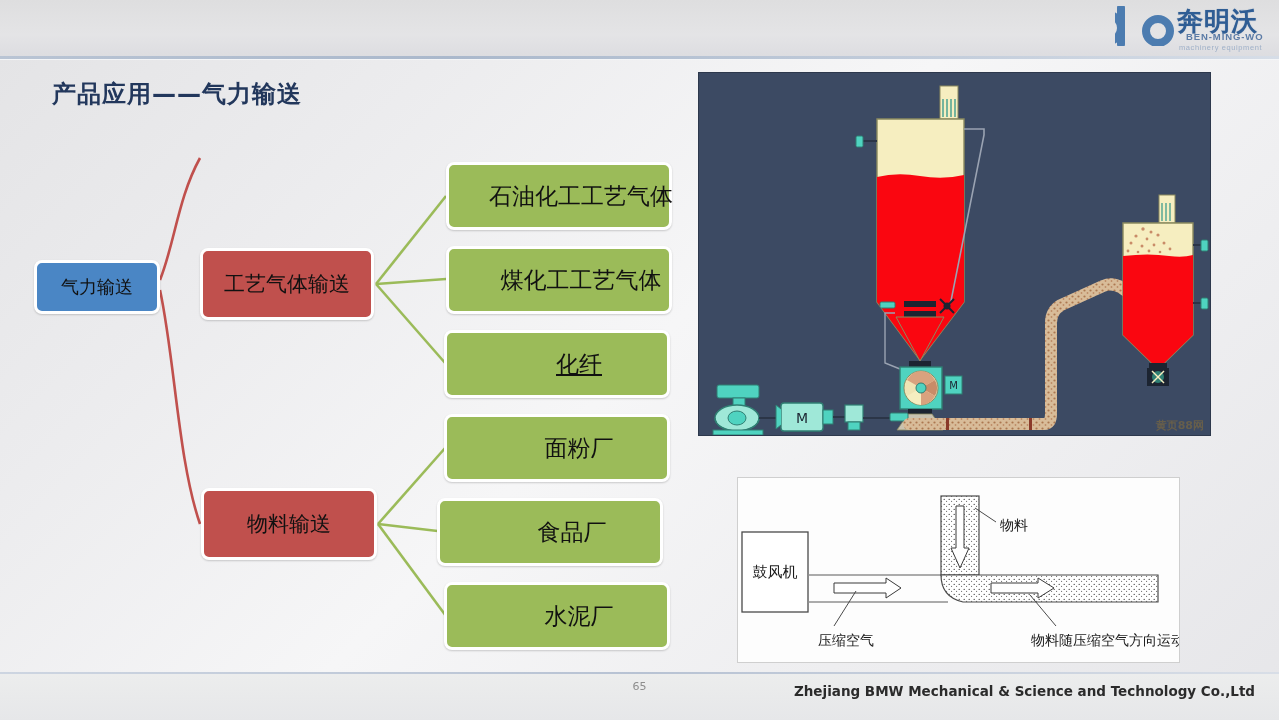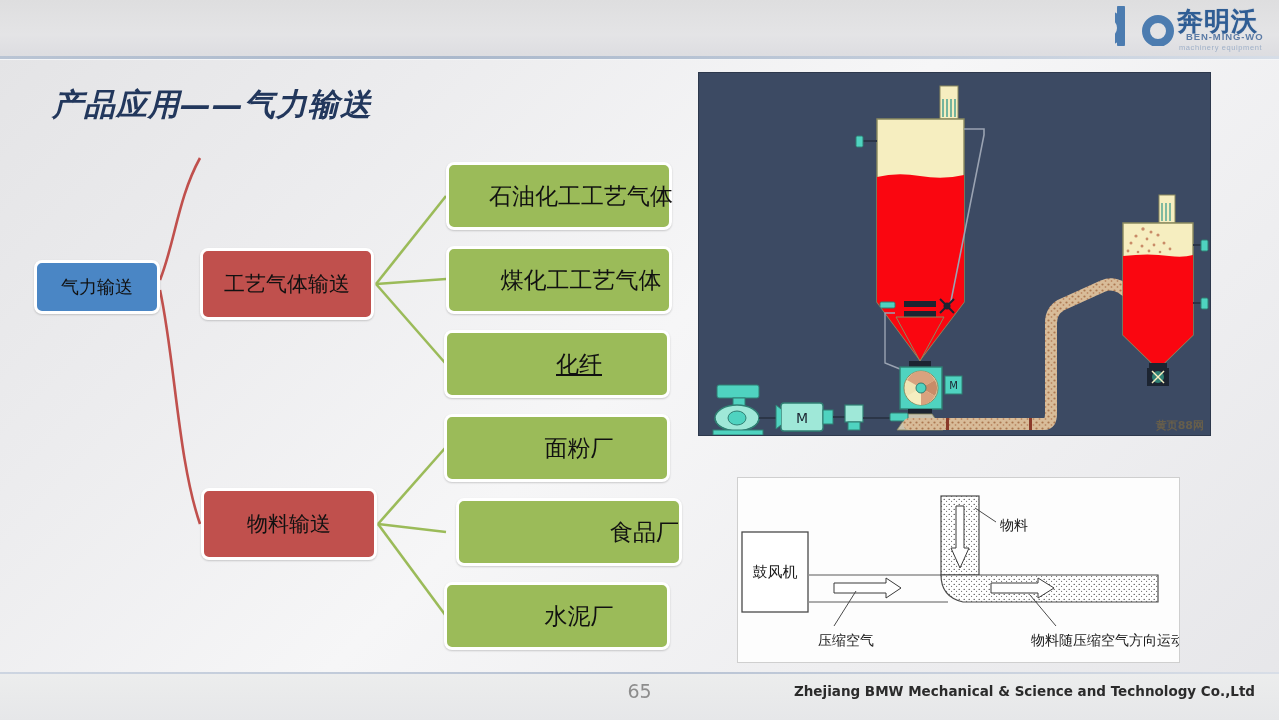--- a/index.html
+++ b/index.html
@@ -45,26 +45,25 @@
     margin-left: 8px;
   }
   #logo-tag {
     position: absolute; left: 64px; top: 41px;
     font-size: 7.5px; letter-spacing: .6px;
     color: #9fb0c8;
   }
 
   
   #page-title {
-    position: absolute; left: 52px; top: 84px;
-    font-family: "DejaVu Sans", sans-serif;
-    font-size: 31px; font-weight: 700; letter-spacing: 1px;
+    position: absolute; left: 52px; top: 78px;
+    font-family: "DejaVu Sans", sans-serif;
+    font-size: 24px; font-weight: 700; letter-spacing: 1px;
     color: #22375c;
     white-space: nowrap;
-    font-style: italic;
   }
 
   
   #mindmap { position: absolute; left: 0; top: 130px; width: 700px; height: 540px; }
   #mm-svg { position: absolute; left: 0; top: 0; }
 
   .node {
     position: absolute;
     border-radius: 8px;
     border: 3px solid #ffffff;
@@ -101,21 +100,21 @@
   #footer-rule {
     position: absolute; left: 0; top: 672px; width: 1279px; height: 2px;
     background: linear-gradient(90deg,#cdd5e1 0%,#b7c2d3 50%,#d8dee7 100%);
   }
   #footer-band {
     position: absolute; left: 0; top: 674px; width: 1279px; height: 46px;
     background: linear-gradient(180deg,#eceded 0%,#e6e7e9 100%);
   }
   #page-number {
     position: absolute; left: 0; top: 680px; width: 1279px;
-    text-align: center; font-size: 19px; color: #8d8d8d;
+    text-align: center; font-size: 11px; color: #8d8d8d;
     font-family: "DejaVu Sans", sans-serif;
   }
   #company-name {
     position: absolute; right: 24px; top: 683px;
     font-size: 13.5px; font-weight: 700; color: #2b2b2b;
     font-family: "DejaVu Sans", sans-serif;
   }
 </style>
 </head>
 <body>
@@ -171,21 +170,21 @@
     </div>
     <div class="node leaf" style="left:446px; top:116px; width:226px; height:68px;">
       <span>煤化工工艺气体</span>
     </div>
     <div class="node leaf" style="left:444px; top:200px; width:226px; height:68px;text-decoration:underline;">
       <span>化纤</span>
     </div>
     <div class="node leaf" style="left:444px; top:284px; width:226px; height:68px;">
       <span>面粉厂</span>
     </div>
-    <div class="node leaf" style="left:456px; top:368px; width:226px; height:68px;justify-content:flex-end;">
+    <div class="node leaf" style="left:437px; top:368px; width:226px; height:68px;">
       <span>食品厂</span>
     </div>
     <div class="node leaf" style="left:444px; top:452px; width:226px; height:68px;">
       <span>水泥厂</span>
     </div>
   </div>
 
   <div id="photo-top">
     <svg width="513" height="364" viewBox="0 0 513 364">
       <rect x="0" y="0" width="513" height="364" fill="#3c4a63"></rect>

